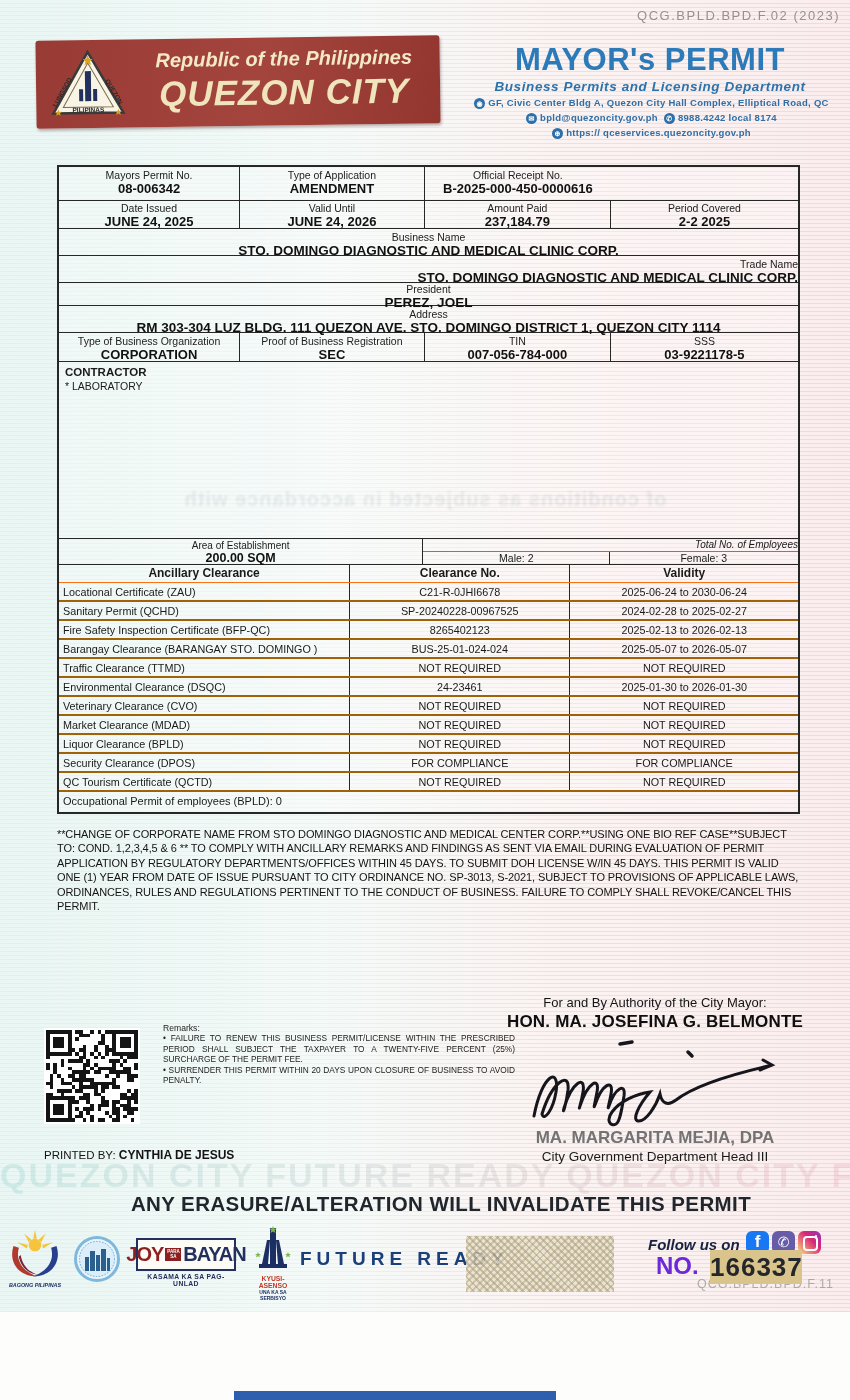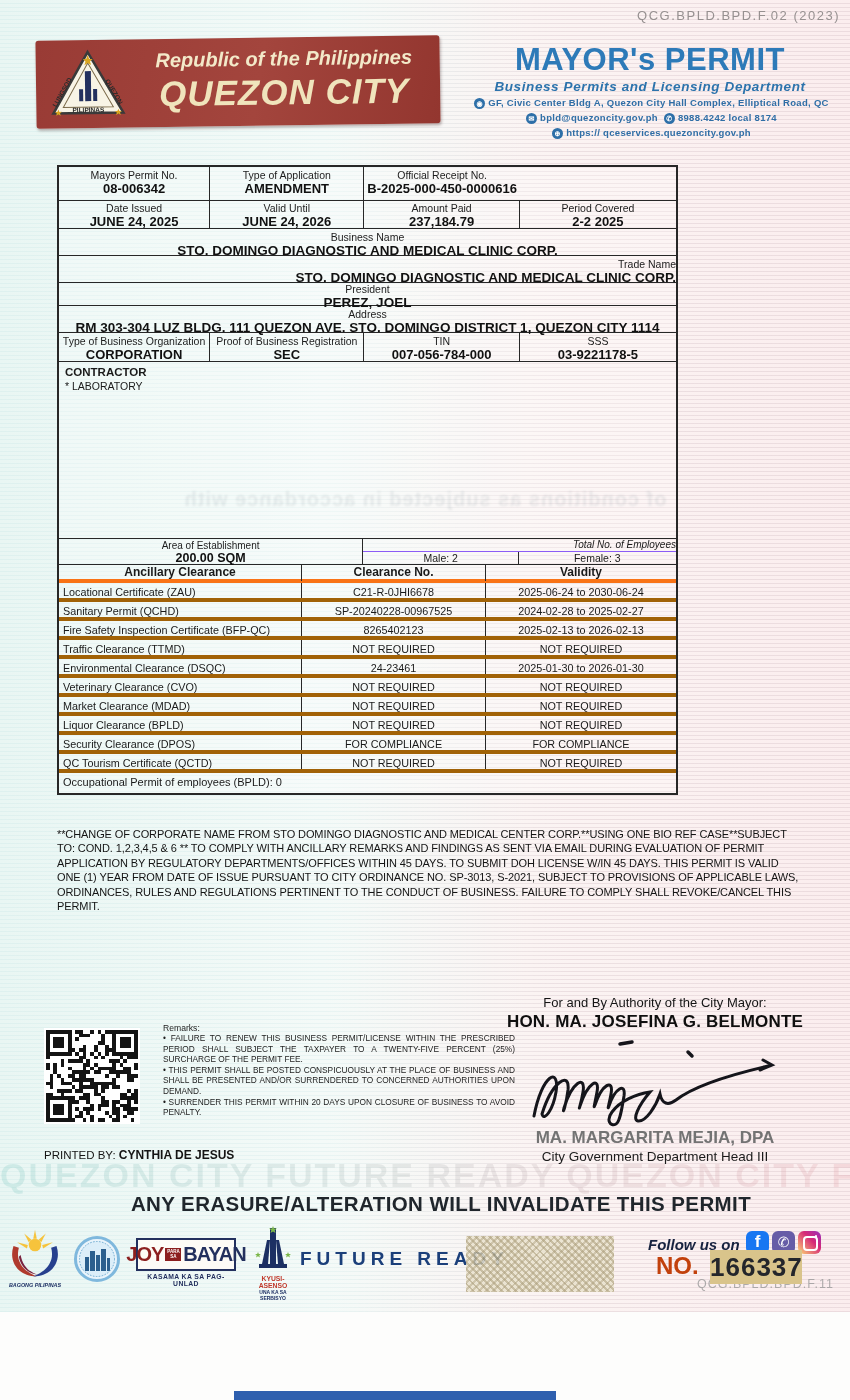--- a/index.html
+++ b/index.html
@@ -23,21 +23,21 @@
   .rep-line{font-style:italic;font-weight:600;font-size:20px;color:#f3e9c9;}
   .city-line{font-style:italic;font-weight:800;font-size:35px;letter-spacing:1px;color:#f0e4bc;margin-top:2px;}
   .seal{position:absolute;left:14px;top:9px;}
   .hdr-right{position:absolute;left:452px;top:42px;width:396px;text-align:center;}
   .mp-title{font-size:31px;font-weight:800;letter-spacing:.5px;color:#2d7ab8;}
   .mp-sub{font-size:13.5px;font-weight:800;font-style:italic;color:#2c73ac;margin-top:1px;letter-spacing:.6px;}
   .contact{font-size:9.5px;font-weight:700;color:#2f6ea6;margin-top:3px;letter-spacing:.3px;}
   .cico{display:inline-block;width:11px;height:11px;border-radius:50%;background:#2d6fa8;color:#fff;
         font-size:7px;line-height:11px;text-align:center;vertical-align:middle;margin:0 3px;}
   
-  .tbl{position:absolute;left:57px;top:165px;width:621px;border:2px solid #272727;background:rgba(255,255,255,.25);box-sizing:border-box;}
+  .tbl{position:absolute;left:57px;top:165px;width:743px;border:2px solid #272727;background:rgba(255,255,255,.25);box-sizing:border-box;}
   .row{display:flex;border-bottom:1px solid #272727;box-sizing:border-box;}
   .row:last-child{border-bottom:none;}
   .cell{box-sizing:border-box;border-right:1px solid #272727;text-align:center;overflow:hidden;}
   .cell:last-child{border-right:none;}
   .w1{width:24.5%;} .w2{width:25%;} .w3{width:25.2%;} .w4{width:25.3%;}
   .lab{font-size:10.5px;color:#1c1c1c;padding-top:2px;}
   .val{font-size:13px;font-weight:700;color:#111;}
   .fullrow{display:block;text-align:center;}
   .fullrow .val{font-size:13.5px;}
   .lines-area{height:177px;text-align:left;padding:4px 6px;box-sizing:border-box;border-bottom:1px solid #272727;}
@@ -45,26 +45,26 @@
   .bl-sub{font-size:10.5px;margin-top:2px;}
   .arearow{display:flex;height:25px;}
   .area-l{width:49.3%;border-right:1px solid #272727;box-sizing:border-box;text-align:center;}
   .area-l .lab{font-size:10px;padding-top:1px;}
   .area-l .val{font-size:12.5px;}
   .area-r{width:50.7%;display:flex;flex-direction:column;}
   .emp-h{font-size:10px;text-align:right;border-bottom:1px solid #8b5cf6;height:12px;line-height:12px;font-style:italic;}
   .emp-b{display:flex;flex:1;}
   .emp-c{width:49.9%;font-size:10.5px;text-align:center;line-height:12px;border-right:1px solid #272727;box-sizing:border-box;}
   .emp-c:last-child{border-right:none;}
-  .chead{display:flex;height:18px;border-bottom:4px solid #f97316;box-sizing:border-box;align-items:center;}
+  .chead{display:flex;height:18px;border-bottom:1px solid #f97316;box-sizing:border-box;}
   .chead div{font-size:12px;font-weight:700;text-align:center;line-height:17px;box-sizing:border-box;}
   .c0{width:39.4%;border-right:1px solid #272727;}
   .c1{width:29.8%;border-right:1px solid #272727;}
   .c2{width:30.8%;}
-  .crow{display:flex;height:19px;border-bottom:4px solid #a16207;box-sizing:border-box;}
+  .crow{display:flex;height:19px;border-bottom:2px solid #a16207;box-sizing:border-box;}
   .ccell{font-size:10.8px;line-height:18px;text-align:center;box-sizing:border-box;overflow:hidden;white-space:nowrap;}
   .ccell.c0{text-align:left;padding-left:4px;}
   .occrow{height:20px;font-size:11px;line-height:19px;padding-left:4px;}
   
   .conditions{position:absolute;left:57px;top:827px;width:744px;font-size:11px;line-height:14.4px;
               color:#141414;letter-spacing:-0.1px;}
   
   .authority{position:absolute;left:468px;top:995px;width:374px;text-align:center;}
   .auth-line{font-size:13px;color:#141414;}
   .auth-mayor{font-size:17px;font-weight:800;color:#0f0f0f;margin-top:2px;letter-spacing:.2px;}
@@ -109,21 +109,21 @@
        repeating-linear-gradient(-45deg, rgba(160,145,105,.45) 0 2px, transparent 2px 5px),
        #e9e2cd;}
   .follow{position:absolute;left:648px;top:1236px;font-size:15px;font-weight:800;font-style:italic;color:#16223f;}
   .socials{position:absolute;left:746px;top:1231px;display:flex;gap:3px;}
   .sico{width:23px;height:23px;border-radius:6px;color:#fff;text-align:center;box-sizing:border-box;}
   .fb{background:#1877f2;font-weight:800;font-size:17px;line-height:22px;}
   .vb{background:#665ca7;font-size:14px;line-height:22px;}
   .ig{background:linear-gradient(45deg,#feda75,#d62976 60%,#962fbf);position:relative;}
   .ig-ring{position:absolute;left:5px;top:5px;width:11px;height:11px;border:2px solid #fff;border-radius:4px;}
   .ig-dot{position:absolute;right:4px;top:4px;width:2.5px;height:2.5px;background:#fff;border-radius:50%;}
-  .no-label{position:absolute;left:656px;top:1252px;font-size:24px;font-weight:900;color:#c2410c;}
+  .no-label{position:absolute;left:656px;top:1252px;font-size:24px;font-weight:900;color:#6d28d9;}
   .no-value{position:absolute;left:710px;top:1250px;width:92px;height:34px;background:#d9c48b;
      font-size:26px;font-weight:900;color:#24262b;text-align:center;line-height:34px;letter-spacing:1px;}
   .formcode-bot{position:absolute;left:697px;top:1277px;font-size:12.5px;color:#9b9b9b;letter-spacing:1px;opacity:.8;}
   .botbar{position:absolute;left:234px;top:1391px;width:322px;height:9px;background:#2e5fae;}
 </style>
 </head>
 <body>
 
 <div class="page">
   <div class="guilloche"></div>
@@ -265,20 +265,25 @@
         </div>
         <div class="crow">
           <div class="ccell c0">Sanitary Permit (QCHD)</div>
           <div class="ccell c1">SP-20240228-00967525</div>
           <div class="ccell c2">2024-02-28 to 2025-02-27</div>
         </div>
         <div class="crow">
           <div class="ccell c0">Fire Safety Inspection Certificate (BFP-QC)</div>
           <div class="ccell c1">8265402123</div>
           <div class="ccell c2">2025-02-13 to 2026-02-13</div>
+        </div>
+        <div class="crow">
+          <div class="ccell c0">Barangay Clearance (BARANGAY STO. DOMINGO )</div>
+          <div class="ccell c1">BUS-25-01-024-024</div>
+          <div class="ccell c2">2025-05-07 to 2026-05-07</div>
         </div>
         <div class="crow">
           <div class="ccell c0">Traffic Clearance (TTMD)</div>
           <div class="ccell c1">NOT REQUIRED</div>
           <div class="ccell c2">NOT REQUIRED</div>
         </div>
         <div class="crow">
           <div class="ccell c0">Environmental Clearance (DSQC)</div>
           <div class="ccell c1">24-23461</div>
           <div class="ccell c2">2025-01-30 to 2026-01-30</div>
@@ -634,21 +639,20 @@
       <rect x="14" y="24" width="1" height="1" fill="#141414"></rect>
       <rect x="15" y="24" width="1" height="1" fill="#141414"></rect>
       <rect x="18" y="24" width="1" height="1" fill="#141414"></rect>
       <rect x="19" y="24" width="1" height="1" fill="#141414"></rect>
       <rect x="23" y="24" width="1" height="1" fill="#141414"></rect>
     </svg>
 
   <div class="remarks">
     <div class="rem-title">Remarks:</div>
     <div class="rem-item">FAILURE TO RENEW THIS BUSINESS PERMIT/LICENSE WITHIN THE PRESCRIBED PERIOD SHALL SUBJECT THE TAXPAYER TO A TWENTY-FIVE PERCENT (25%) SURCHARGE OF THE PERMIT FEE.</div>
-    <div class="rem-item">THIS PERMIT SHALL BE POSTED CONSPICUOUSLY AT THE PLACE OF BUSINESS AND SHALL BE PRESENTED AND/OR SURRENDERED TO CONCERNED AUTHORITIES UPON DEMAND.</div>
     <div class="rem-item">SURRENDER THIS PERMIT WITHIN 20 DAYS UPON CLOSURE OF BUSINESS TO AVOID PENALTY.</div>
   </div>
 
   <div class="printedby">
     <span>PRINTED BY:</span> <b>CYNTHIA DE JESUS</b>
   </div>
 
   <div class="wm-band">QUEZON CITY FUTURE READY QUEZON CITY FUTURE READY QUEZON</div>
 
   <div class="notice">ANY ERASURE/ALTERATION WILL INVALIDATE THIS PERMIT</div>

